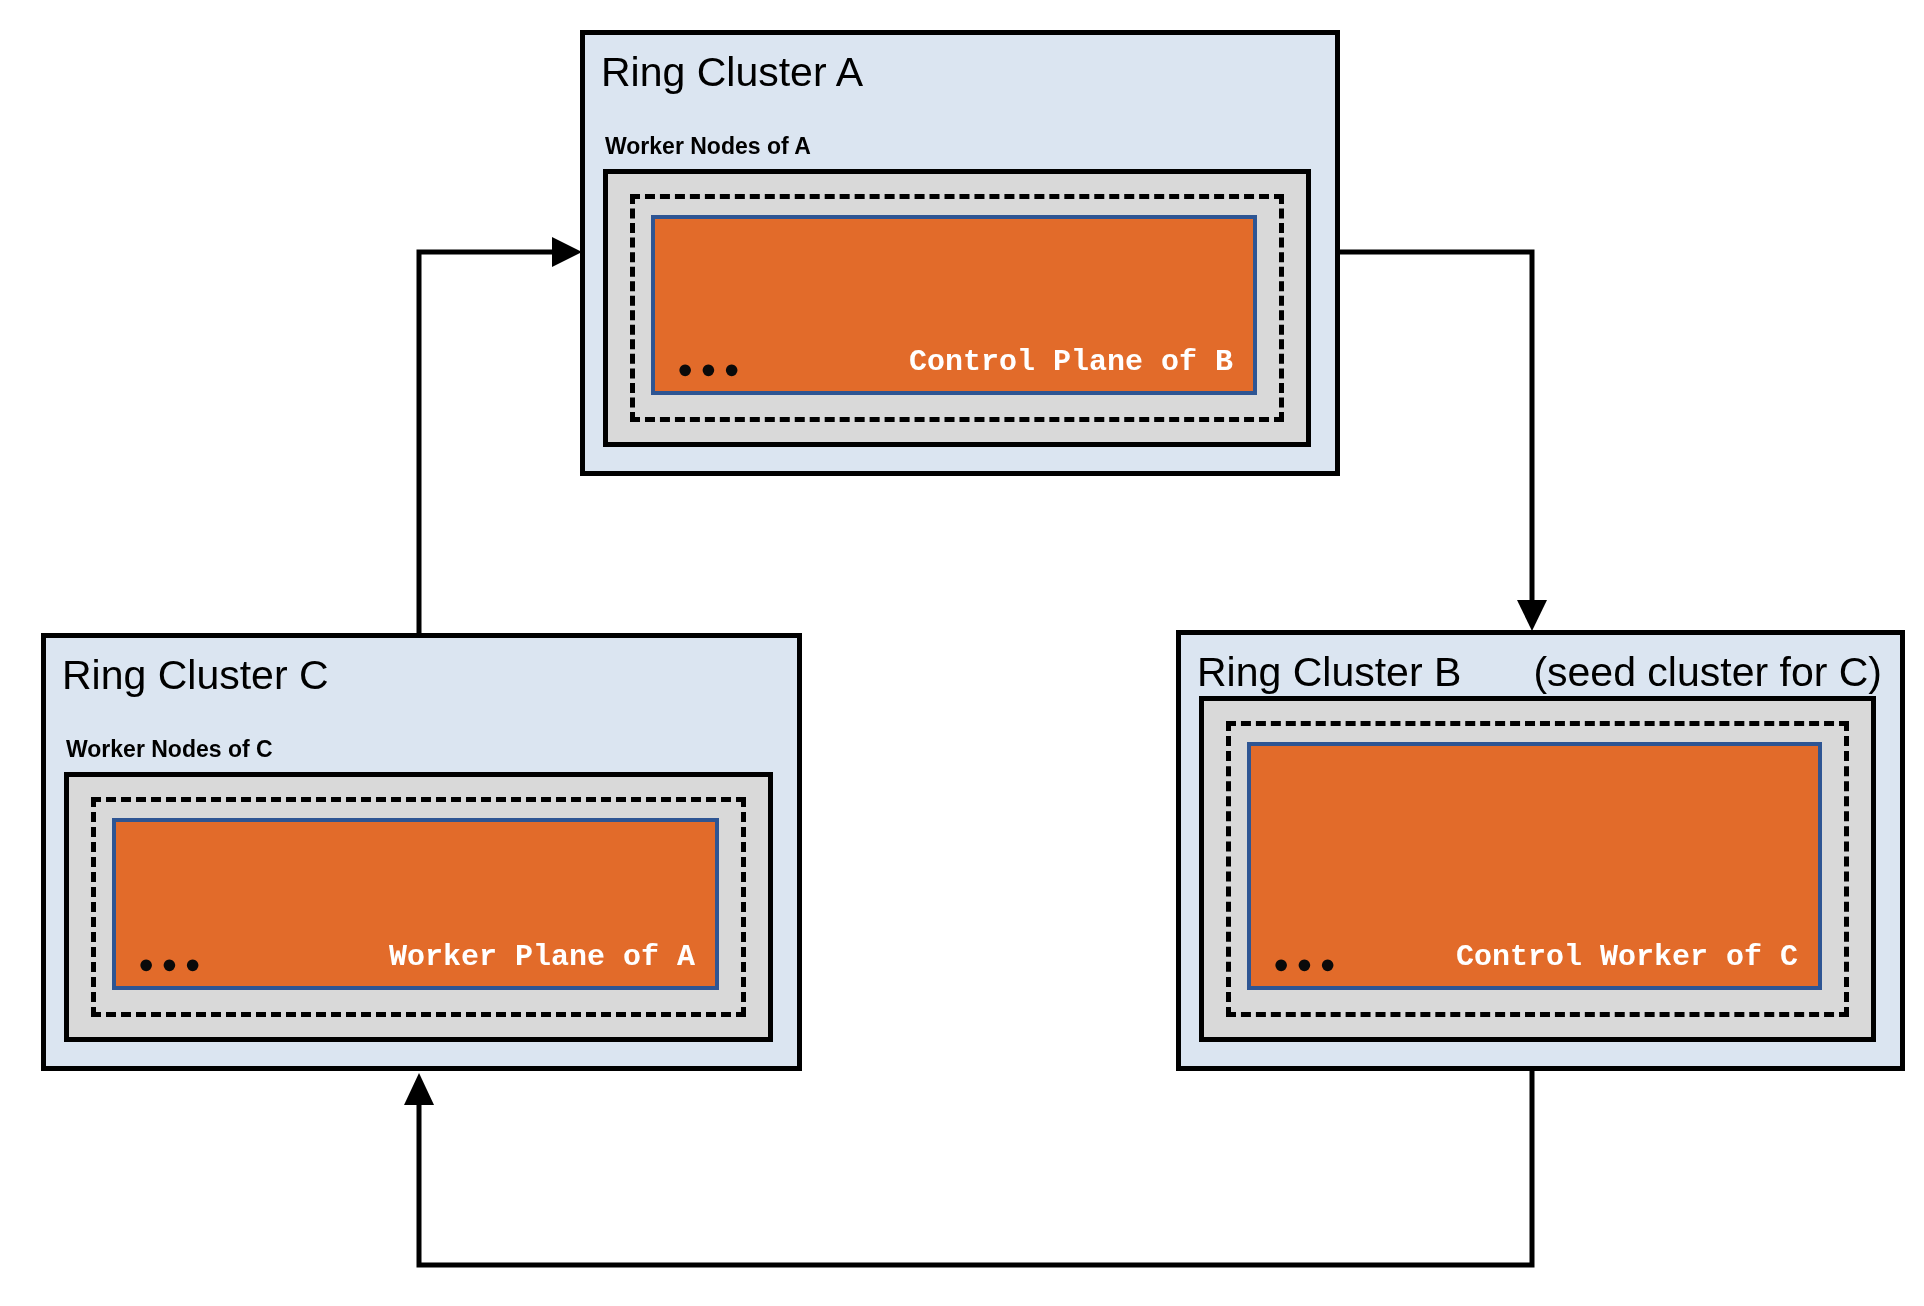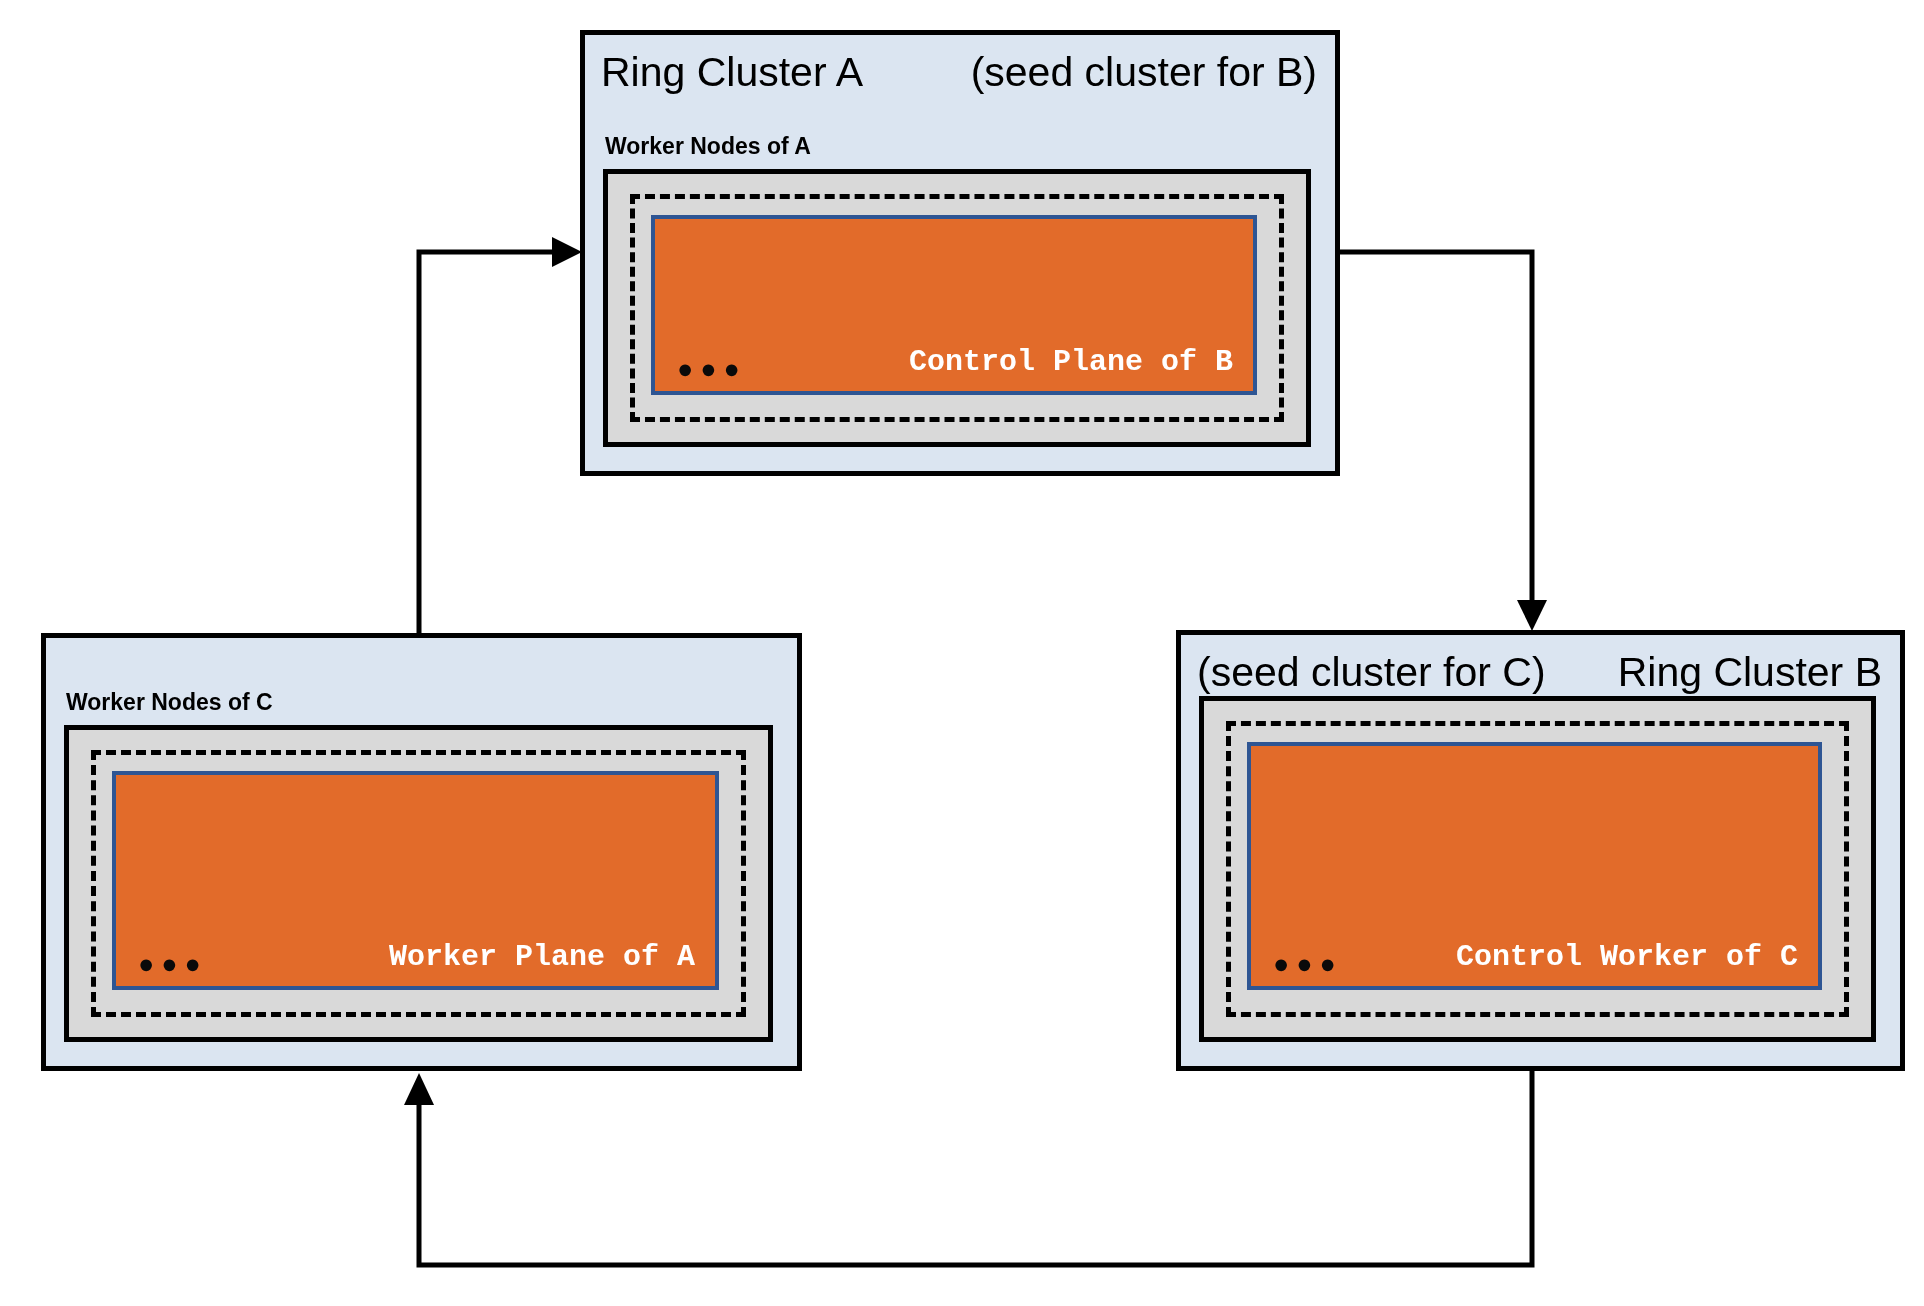--- a/index.html
+++ b/index.html
@@ -91,51 +91,51 @@
   svg.arrows polygon{fill:var(--line);stroke:none;}
 </style>
 </head>
 <body>
 
 <div class="stage">
 
   <div class="cluster cluster-a">
     <div class="title-row">
       <span>Ring Cluster A</span>
-      <span>(seed cluster for B)</span>
     </div>
     <div class="worker-label">Worker Nodes of A</div>
     <div class="node-box">
       <div class="pod-ring">
         <div class="control-plane">
           <span class="dots">●●●</span>
           <span class="cp-label">Control Plane of B</span>
         </div>
       </div>
     </div>
   </div>
 
   <div class="cluster cluster-c">
     <div class="title-row">
+      <span>Ring Cluster C</span>
     </div>
     <div class="worker-label">Worker Nodes of C</div>
     <div class="node-box">
       <div class="pod-ring">
         <div class="control-plane">
           <span class="dots">●●●</span>
           <span class="cp-label">Worker Plane of A</span>
         </div>
       </div>
     </div>
   </div>
 
   <div class="cluster cluster-b">
     <div class="title-row">
+      <span>Ring Cluster B</span>
       <span>(seed cluster for C)</span>
-      <span>Ring Cluster B</span>
     </div>
     <div class="node-box">
       <div class="pod-ring">
         <div class="control-plane">
           <span class="dots">●●●</span>
           <span class="cp-label">Control Worker of C</span>
         </div>
       </div>
     </div>
   </div>

